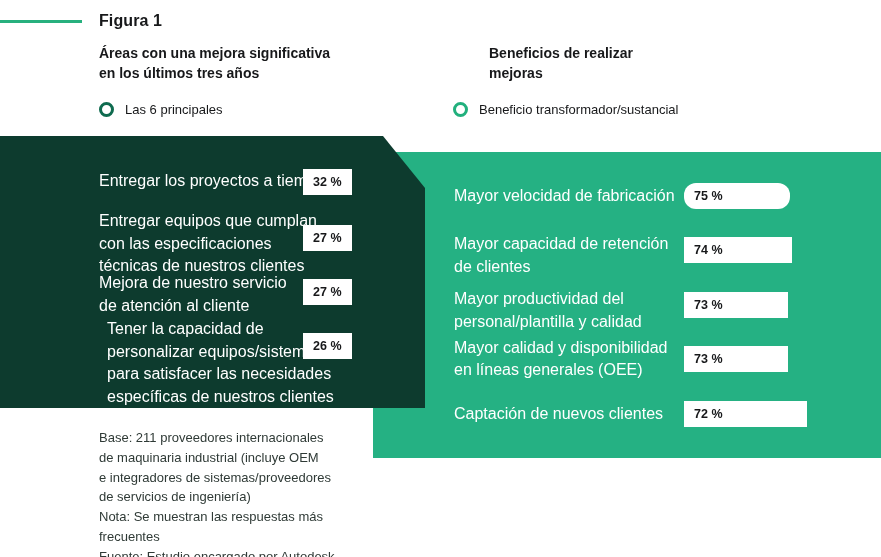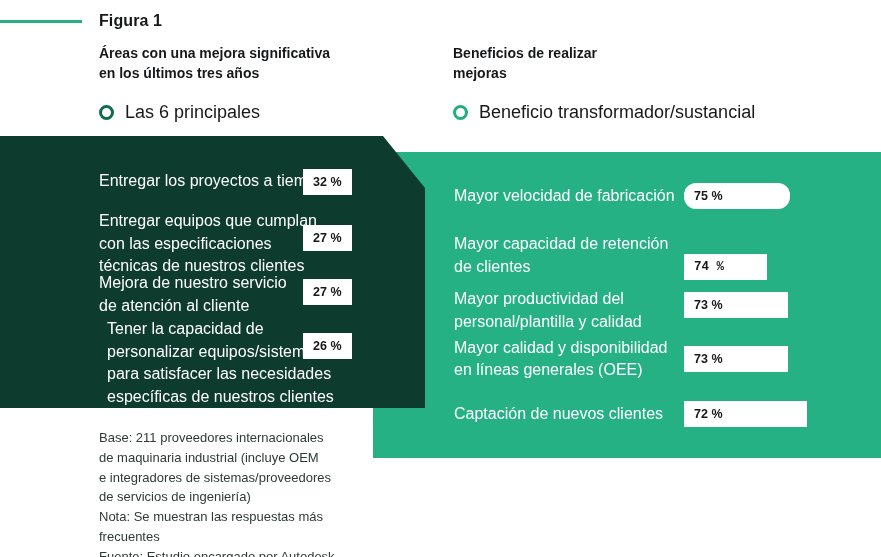--- a/index.html
+++ b/index.html
@@ -56,21 +56,21 @@
   .legend .ring {
     width: 15px;
     height: 15px;
     border-radius: 50%;
     border: 3px solid #0f6b4f;
     box-sizing: border-box;
     flex: 0 0 auto;
   }
   .legend.right .ring { border-color: #22b07d; }
   .legend .legend-label {
-    font-size: 18px;
+    font-size: 13px;
     color: #17181a;
   }
   .panel-dark-wedge {
     position: absolute;
     left: 0;
     top: 136px;
     width: 425px;
     height: 272px;
     background: #0d3b2e;
     clip-path: polygon(0 0, 383px 0, 425px 52px, 425px 272px, 0 272px);
@@ -138,21 +138,21 @@
 </style>
 </head>
 <body>
 
 <div class="top-rule"></div>
 
 <div class="fig-label">Figura 1</div>
 
 <div class="col-title left" style="white-space: pre-line;">Áreas con una mejora significativa
 en los últimos tres años</div>
-<div class="col-title right" style="white-space: pre-line;">Beneficios de realizar
+<div class="col-title right" style="white-space: pre-line; margin-left: 36px;">Beneficios de realizar
 mejoras</div>
 
 <div class="legend left">
   <span class="ring"></span>
   <span class="legend-label">Las 6 principales</span>
 </div>
 
 <div class="legend right">
   <span class="ring"></span>
   <span class="legend-label">Beneficio transformador/sustancial</span>
@@ -192,21 +192,21 @@
 <div class="rows-right">
   <div class="row" style="top:185px;height:22px;">
     <span class="row-label" style="white-space: pre-line;">Mayor velocidad de fabricación</span>
   </div>
   <div class="value-box" style="top:183px;width:106px;border-radius:12px;">75 %</div>
 
   <div class="row" style="top:233px;height:40px;align-items:flex-start;">
     <span class="row-label" style="white-space: pre-line;">Mayor capacidad de retención
 de clientes</span>
   </div>
-  <div class="value-box" style="top:254px;width:83px;font-family:Liberation Mono, monospace;">74 %</div>
+  <div class="value-box" style="top:237px;width:108px;">74 %</div>
 
   <div class="row" style="top:288px;height:40px;align-items:flex-start;">
     <span class="row-label" style="white-space: pre-line;">Mayor productividad del
 personal/plantilla y calidad</span>
   </div>
   <div class="value-box" style="top:292px;width:104px;">73 %</div>
 
   <div class="row" style="top:342px;height:40px;align-items:flex-end;">
     <span class="row-label" style="white-space: pre-line;">Mayor calidad y disponibilidad
 en líneas generales (OEE)</span>

